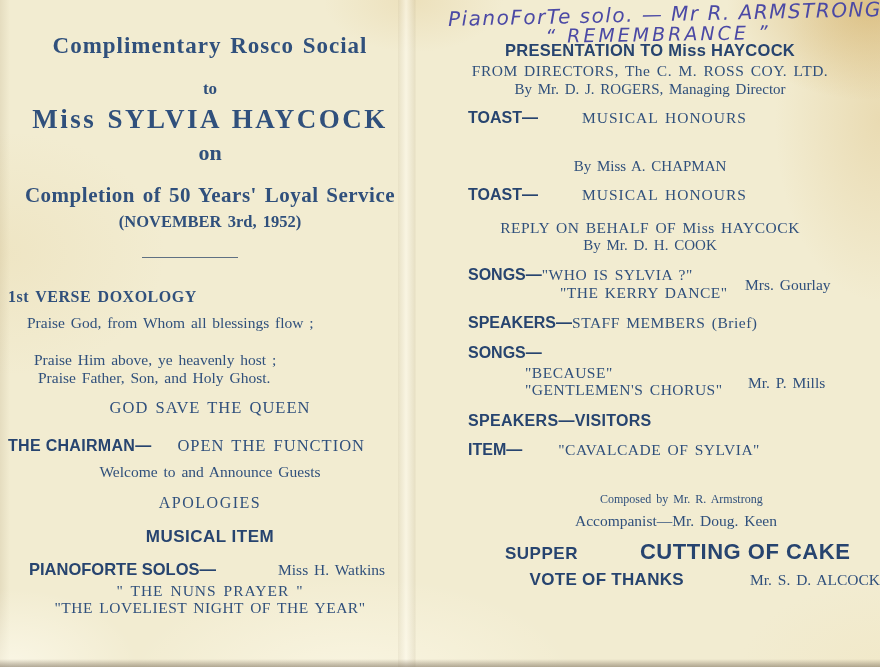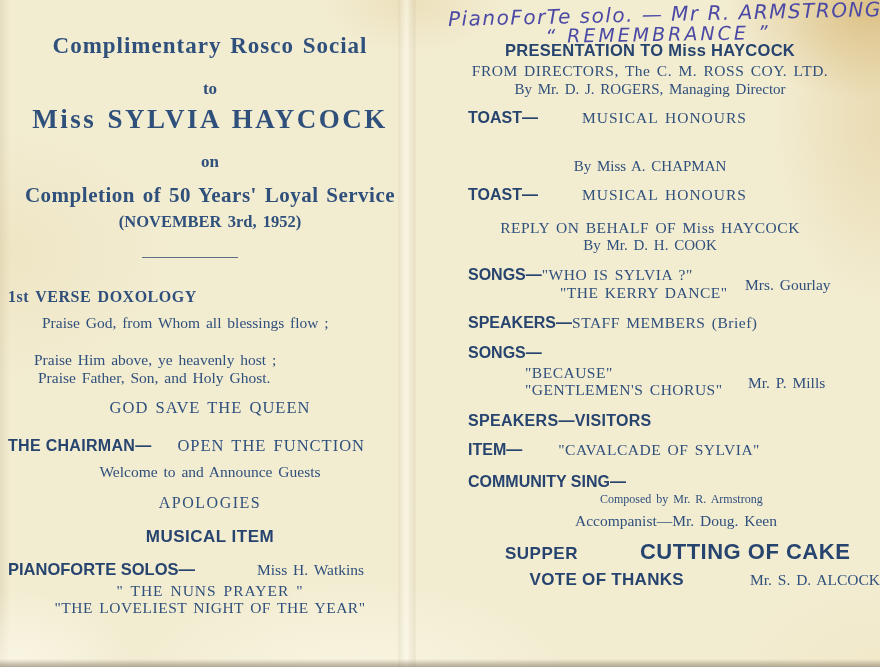--- a/index.html
+++ b/index.html
@@ -40,42 +40,42 @@
 </head>
 <body>
 
 <div class="card">
   <div class="gutter"></div>
 
   <div class="page page-left">
     <div class="r c serif" style="top:33px;font-size:23px;font-weight:700;letter-spacing:1px;">Complimentary Rosco Social</div>
     <div class="r c serif" style="top:79px;font-size:17px;font-weight:700;">to</div>
     <div class="r c serif" style="top:104px;font-size:27px;font-weight:600;letter-spacing:2.5px;">Miss SYLVIA HAYCOCK</div>
-    <div class="r c serif" style="top:152px;font-size:17px;font-weight:700;">on</div>
+    <div class="r c serif" style="top:140px;font-size:22px;font-weight:700;">on</div>
     <div class="r c serif" style="top:183px;font-size:21px;font-weight:700;letter-spacing:0.5px;">Completion of 50 Years' Loyal Service</div>
     <div class="r c serif" style="top:212px;font-size:16.5px;font-weight:600;">(NOVEMBER 3rd, 1952)</div>
 
     <div class="divider" style="top:257px;left:142px;"></div>
 
     <div class="r serif" style="top:288px;padding-left:8px;font-size:16px;letter-spacing:0.5px;font-weight:bold;">1st VERSE DOXOLOGY</div>
-    <div class="r serif" style="top:314px;padding-left:42px;font-size:15.5px;">Praise God, from Whom all blessings flow ;</div>
+    <div class="r serif" style="top:314px;padding-left:27px;font-size:15.5px;">Praise God, from Whom all blessings flow ;</div>
     <div class="r serif" style="top:351px;padding-left:34px;font-size:15.5px;">Praise Him above, ye heavenly host ;</div>
     <div class="r serif" style="top:369px;padding-left:38px;font-size:15.5px;">Praise Father, Son, and Holy Ghost.</div>
 
     <div class="r c serif" style="top:398px;font-size:16.5px;letter-spacing:1px;">GOD SAVE THE QUEEN</div>
 
     <div class="r" style="top:436px;padding-left:8px;">
       <span class="gothic" style="font-size:16px;letter-spacing:0.3px;">THE CHAIRMAN—</span>
       <span class="serif" style="font-size:16.5px;letter-spacing:1px;margin-left:22px;">OPEN THE FUNCTION</span>
     </div>
     <div class="r c serif" style="top:463px;font-size:15.5px;">Welcome to and Announce Guests</div>
     <div class="r c serif" style="top:494px;font-size:16px;letter-spacing:1.5px;">APOLOGIES</div>
     <div class="r c gothic" style="top:527px;font-size:17px;letter-spacing:0.5px;">MUSICAL ITEM</div>
 
-    <div class="r" style="top:560px;padding-left:8px;">
+    <div class="r" style="top:560px;padding-left:8px;margin-left:21px;">
       <span class="gothic" style="font-size:16.5px;">PIANOFORTE SOLOS—</span>
       <span class="serif" style="font-size:15.5px;margin-left:58px;">Miss H. Watkins</span>
     </div>
     <div class="r c serif" style="top:582px;font-size:15.5px;letter-spacing:1px;">" THE NUNS PRAYER "</div>
     <div class="r c serif" style="top:599px;font-size:15.5px;letter-spacing:0.5px;">"THE LOVELIEST NIGHT OF THE YEAR"</div>
   </div>
 
   <div class="page page-right">
     <div class="r hand" style="top:2px;left:28px;font-size:20px;letter-spacing:1.5px;transform:rotate(-1.3deg);">PianoForTe  solo. — Mr R. ARMSTRONG</div>
     <div class="r c hand" style="top:23px;left:16px;font-size:19px;letter-spacing:3px;transform:rotate(-1deg);">“ REMEMBRANCE ”</div>
@@ -114,21 +114,20 @@
     <div class="r serif" style="top:381px;padding-left:105px;font-size:15.5px;letter-spacing:0.5px;">"GENTLEMEN'S CHORUS"</div>
     <div class="r serif" style="top:374px;left:328px;right:auto;font-size:15.5px;">Mr. P. Mills</div>
 
     <div class="r gothic" style="top:412px;padding-left:48px;font-size:16px;letter-spacing:0.3px;">SPEAKERS—VISITORS</div>
 
     <div class="r" style="top:441px;padding-left:48px;">
       <span class="gothic" style="font-size:16px;">ITEM—</span>
       <span class="serif" style="font-size:15.5px;letter-spacing:0.5px;margin-left:32px;">"CAVALCADE OF SYLVIA"</span>
     </div>
 
-    <div class="r gothic" style="top:473px;padding-left:48px;font-size:16px;">COMMUNITY SING—</div>
     <div class="r serif" style="top:492px;padding-left:180px;font-size:12px;">Composed by Mr. R. Armstrong</div>
     <div class="r c serif" style="top:512px;left:52px;font-size:15.5px;">Accompanist—Mr. Doug. Keen</div>
 
     <div class="r" style="top:539px;padding-left:85px;">
       <span class="gothic" style="font-size:17px;letter-spacing:0.5px;">SUPPER</span>
       <span class="gothic" style="font-size:22px;letter-spacing:0.5px;margin-left:58px;">CUTTING OF CAKE</span>
     </div>
 
     <div class="r" style="top:570px;padding-left:48px;text-align:right;">
       <span class="gothic" style="font-size:17px;letter-spacing:0.3px;">VOTE OF THANKS</span>

